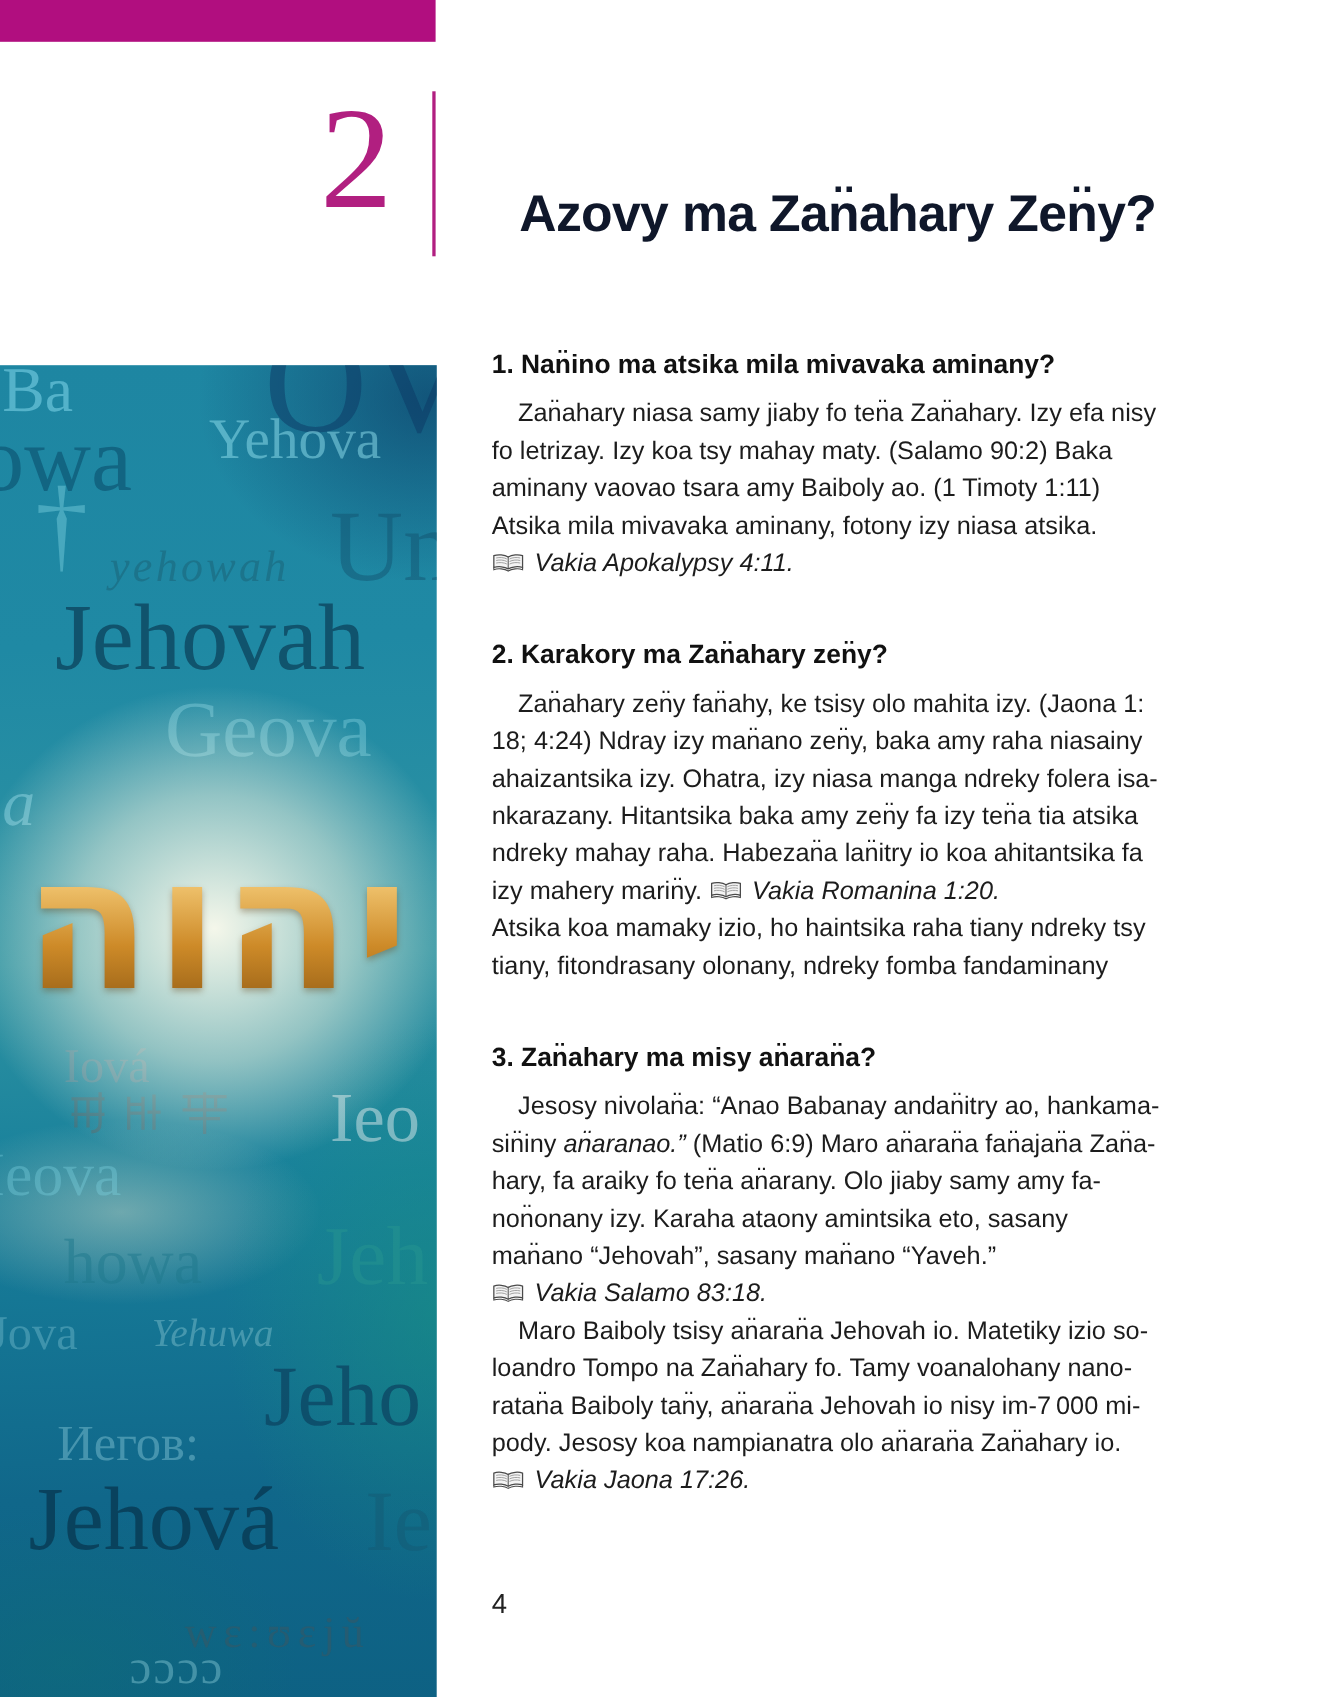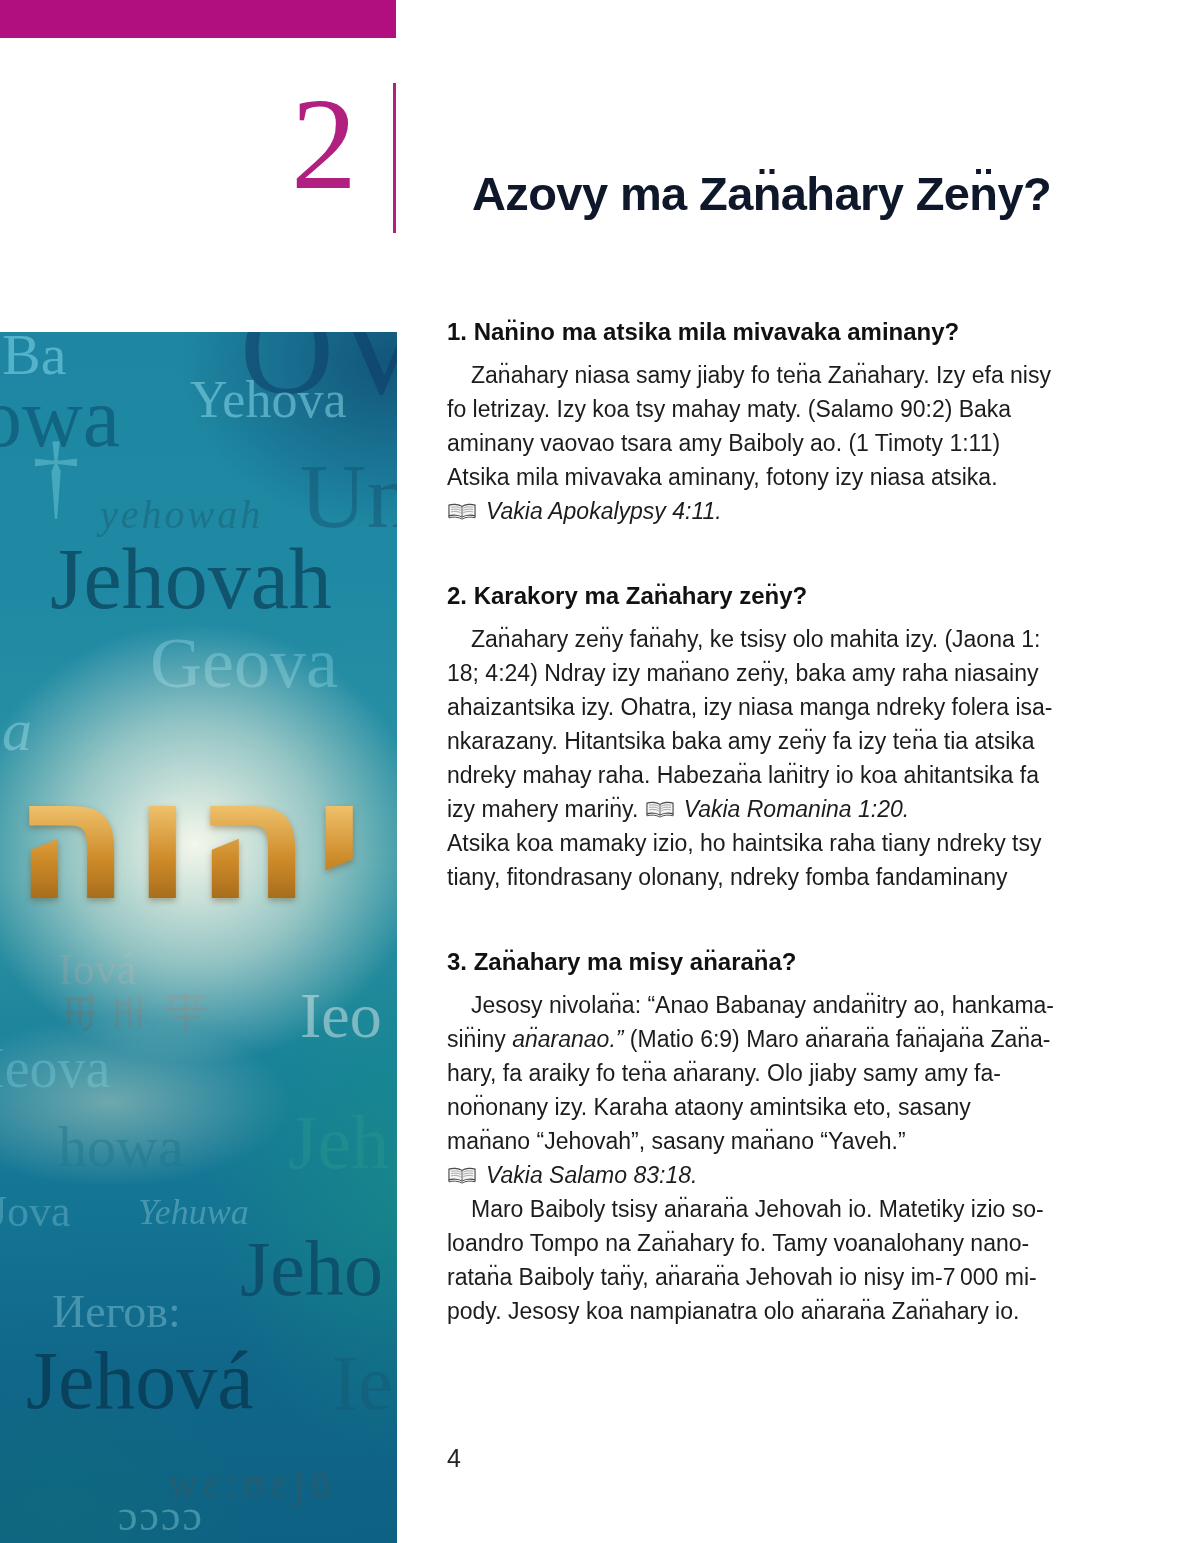--- a/index.html
+++ b/index.html
@@ -29,21 +29,21 @@
   #sideImage{position:absolute;left:0;top:332px;width:397px;height:1421px;overflow:hidden;
     background:
       radial-gradient(300px 240px at 390px 30px,  rgba(8,45,90,0.55)    0%, rgba(8,45,90,0)    70%),
       radial-gradient(280px 380px at 400px 860px, rgba(25,150,128,0.50) 0%, rgba(25,150,128,0) 70%),
       radial-gradient(300px 200px at 60px 1180px, rgba(15,110,120,0.50) 0%, rgba(15,110,120,0) 70%),
       radial-gradient(260px 120px at 110px 770px, rgba(240,232,205,0.40)0%, rgba(240,232,205,0)70%),
       linear-gradient(178deg,#1e86a2 0%,#1f89a4 18%,#2e93a2 38%,#18809b 52%,#10678a 72%,#0d6082 88%,#0b5c7e 100%);}
   .iw{position:absolute;font-family:"Liberation Serif",serif;line-height:1;white-space:nowrap;}
   .glow{position:absolute;left:-35px;top:292px;width:460px;height:440px;pointer-events:none;
     background:radial-gradient(closest-side,rgba(255,252,238,0.95),rgba(255,250,230,0.5) 55%,rgba(255,250,230,0) 100%);}
-  .tetra{position:absolute;left:14px;top:424px;width:370px;text-align:left;
+  .tetra{position:absolute;left:14px;top:424px;width:370px;text-align:center;
     font-family:"DejaVu Sans",sans-serif;font-weight:bold;font-size:168px;line-height:1;letter-spacing:4px;
     background:linear-gradient(180deg,#fbe7b4 4%,#eec06a 30%,#cd8a28 62%,#8f5a14 100%);
     -webkit-background-clip:text;background-clip:text;color:#d59a3f;-webkit-text-fill-color:transparent;
     filter:drop-shadow(0 3px 3px rgba(90,50,0,0.35));}
 </style>
 </head>
 <body>
 
 <div id="page">
 
@@ -141,19 +141,25 @@
                 <path d="M17 4.2V16.4" stroke="#4a4a4a" stroke-width="1"></path>
                 <path d="M4.6 5.2c3.4-.9 8-.6 11 1M4.6 7.8c3.4-.9 8-.6 11 1M4.6 10.4c3.4-.9 8-.6 11 1M29.4 5.2c-3.4-.9-8-.6-11 1M29.4 7.8c-3.4-.9-8-.6-11 1M29.4 10.4c-3.4-.9-8-.6-11 1" stroke="#8a8a8a" stroke-width=".8" fill="none"></path>
                 <path d="M2.2 15v2.2C6.4 15.7 13.4 16.2 17 18.6 20.6 16.2 27.6 15.7 31.8 17.2V15" fill="none" stroke="#4a4a4a" stroke-width="1.1"></path>
               </svg></span><span class="it">Vakia Salamo 83:18.</span></div>
         </div>
         <div class="para">
           <div class="line first"><span>Maro Baiboly tsisy an̈aran̈a Jehovah io. Matetiky izio so-</span></div>
           <div class="line"><span>loandro Tompo na Zan̈ahary fo. Tamy voanalohany nano-</span></div>
           <div class="line"><span>ratan̈a Baiboly tan̈y, an̈aran̈a Jehovah io nisy im-7 000 mi-</span></div>
           <div class="line"><span>pody. Jesosy koa nampianatra olo an̈aran̈a Zan̈ahary io.</span></div>
+          <div class="line"><span class="book"><svg viewBox="0 0 34 20" width="30" height="19" aria-hidden="true">
+                <path d="M17 4.2C13.4 1.8 6.4 1.2 2.2 2.8L2.2 15C6.4 13.5 13.4 14 17 16.4 20.6 14 27.6 13.5 31.8 15L31.8 2.8C27.6 1.2 20.6 1.8 17 4.2Z" fill="#f4f4f4" stroke="#4a4a4a" stroke-width="1.3"></path>
+                <path d="M17 4.2V16.4" stroke="#4a4a4a" stroke-width="1"></path>
+                <path d="M4.6 5.2c3.4-.9 8-.6 11 1M4.6 7.8c3.4-.9 8-.6 11 1M4.6 10.4c3.4-.9 8-.6 11 1M29.4 5.2c-3.4-.9-8-.6-11 1M29.4 7.8c-3.4-.9-8-.6-11 1M29.4 10.4c-3.4-.9-8-.6-11 1" stroke="#8a8a8a" stroke-width=".8" fill="none"></path>
+                <path d="M2.2 15v2.2C6.4 15.7 13.4 16.2 17 18.6 20.6 16.2 27.6 15.7 31.8 17.2V15" fill="none" stroke="#4a4a4a" stroke-width="1.1"></path>
+              </svg></span><span class="it">Vakia Jaona 17:26.</span></div>
         </div>
       </section>
     </div>
 
   <div class="pagenum">4</div>
 
 </div>
 
 </body></html>

